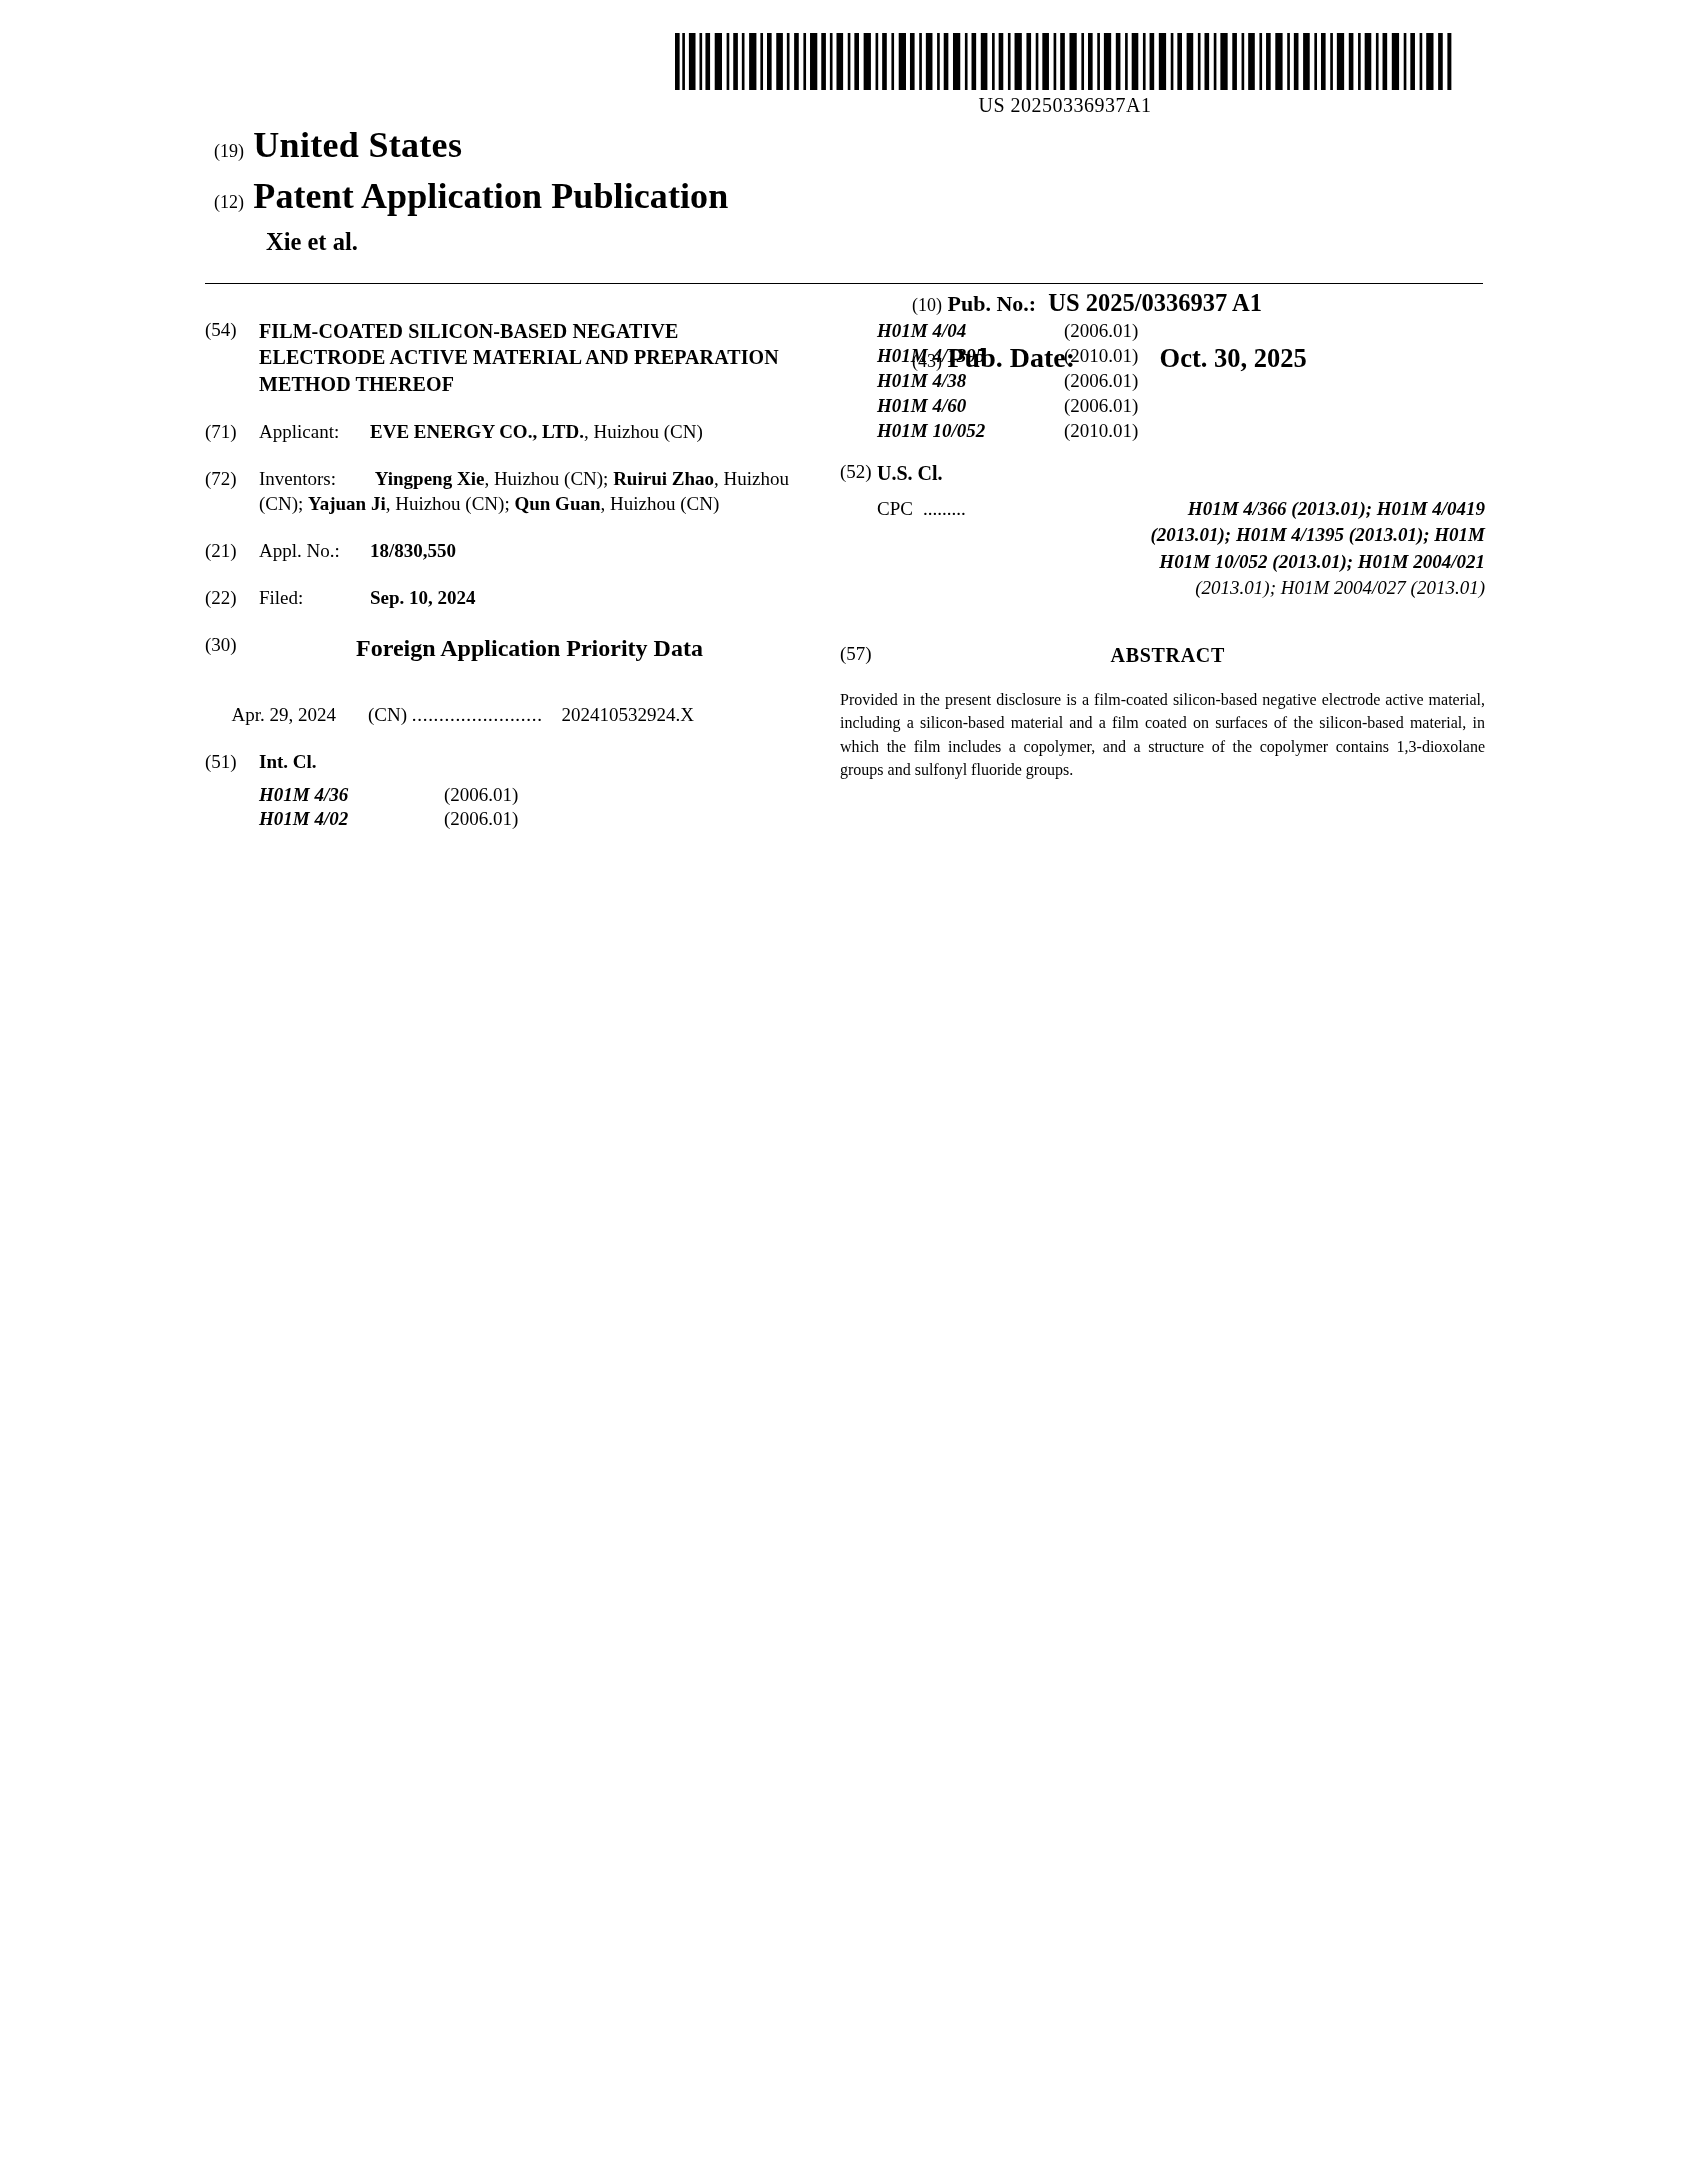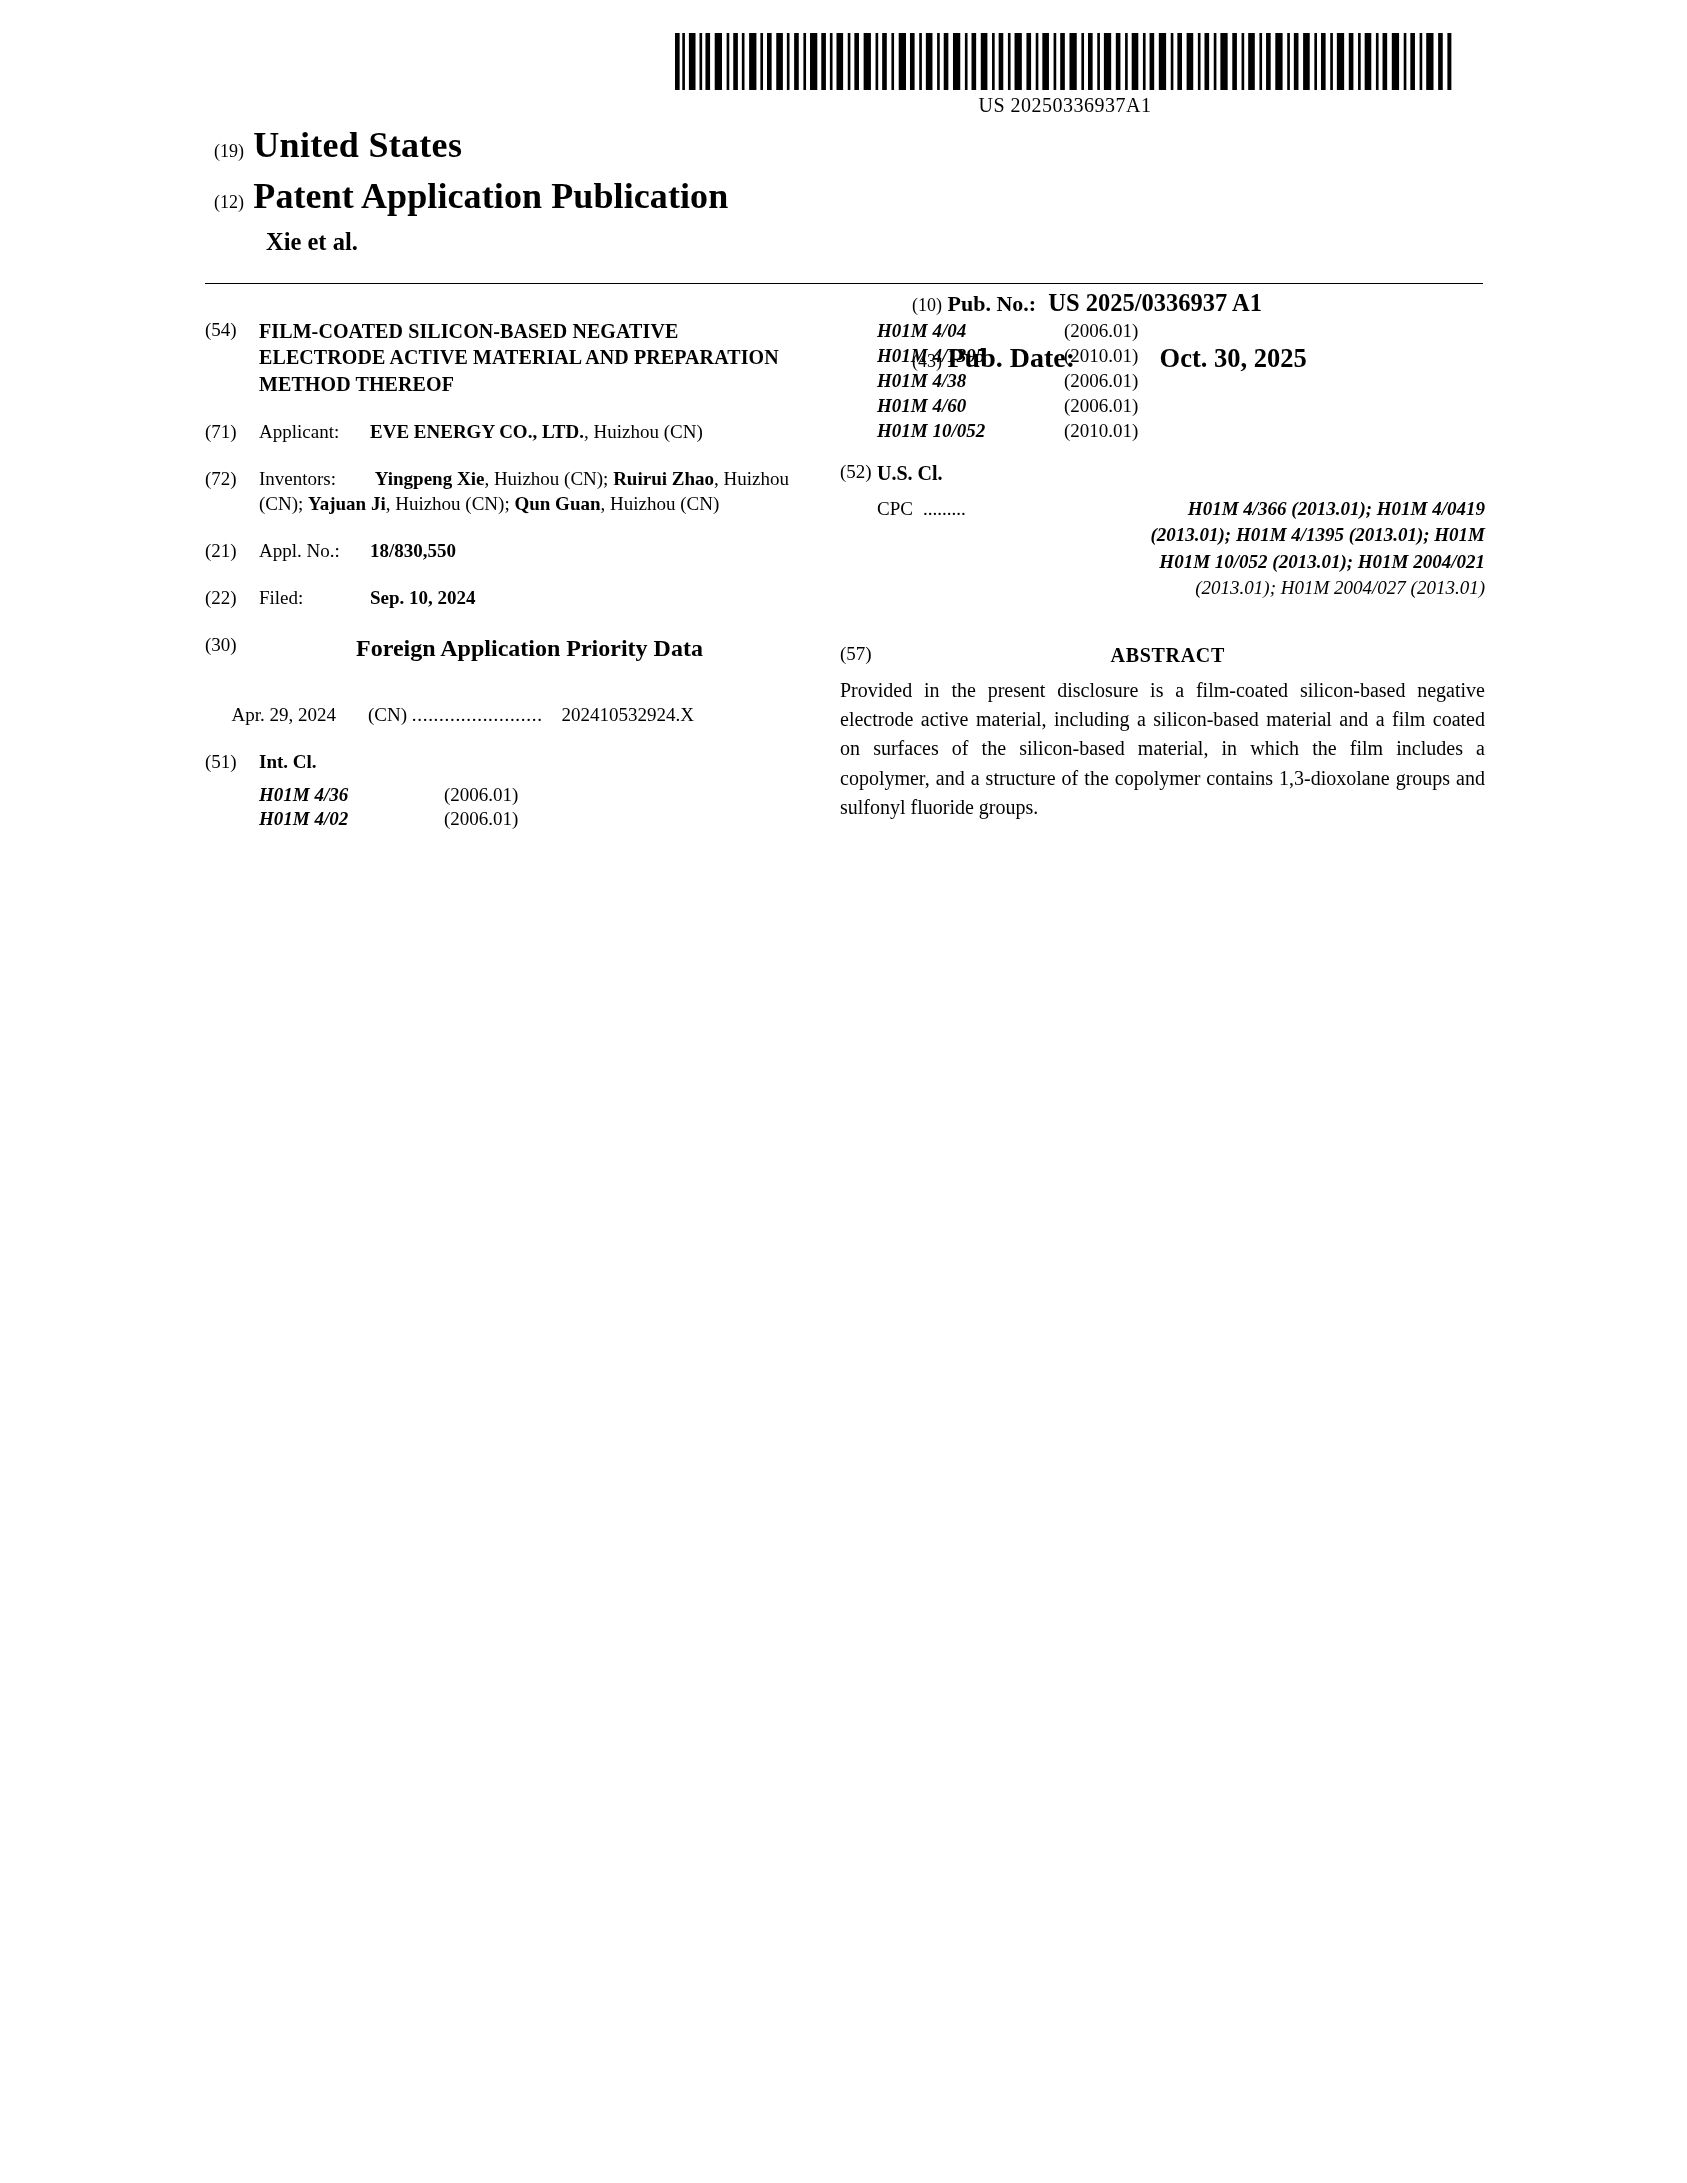--- a/index.html
+++ b/index.html
@@ -232,22 +232,22 @@
     line-height: 1.40;
   }
   .ln-r { text-align: right; }
   .abstract-head {
     text-align: center;
     font-weight: bold;
     font-size: 20px;
     letter-spacing: 0.7px;
   }
   .abstract-body {
-    margin-top: 8px;
-    font-size: 20px;
+    margin-top: 20px;
+    font-size: 16px;
     line-height: 1.46;
     text-align: justify;
   }
   .mt-pad { margin-top: 26.5px; }
 </style>
 </head>
 <body>
 
 <div class="page">
 

